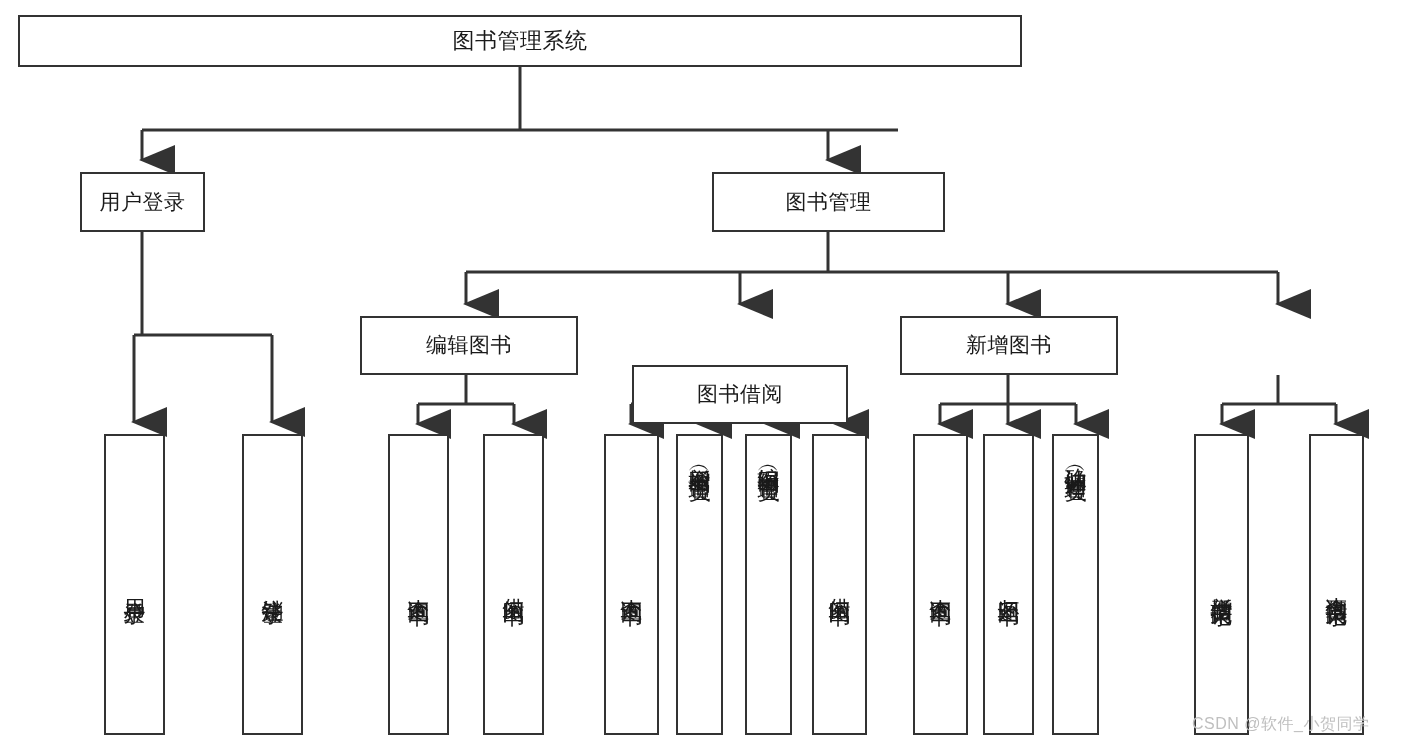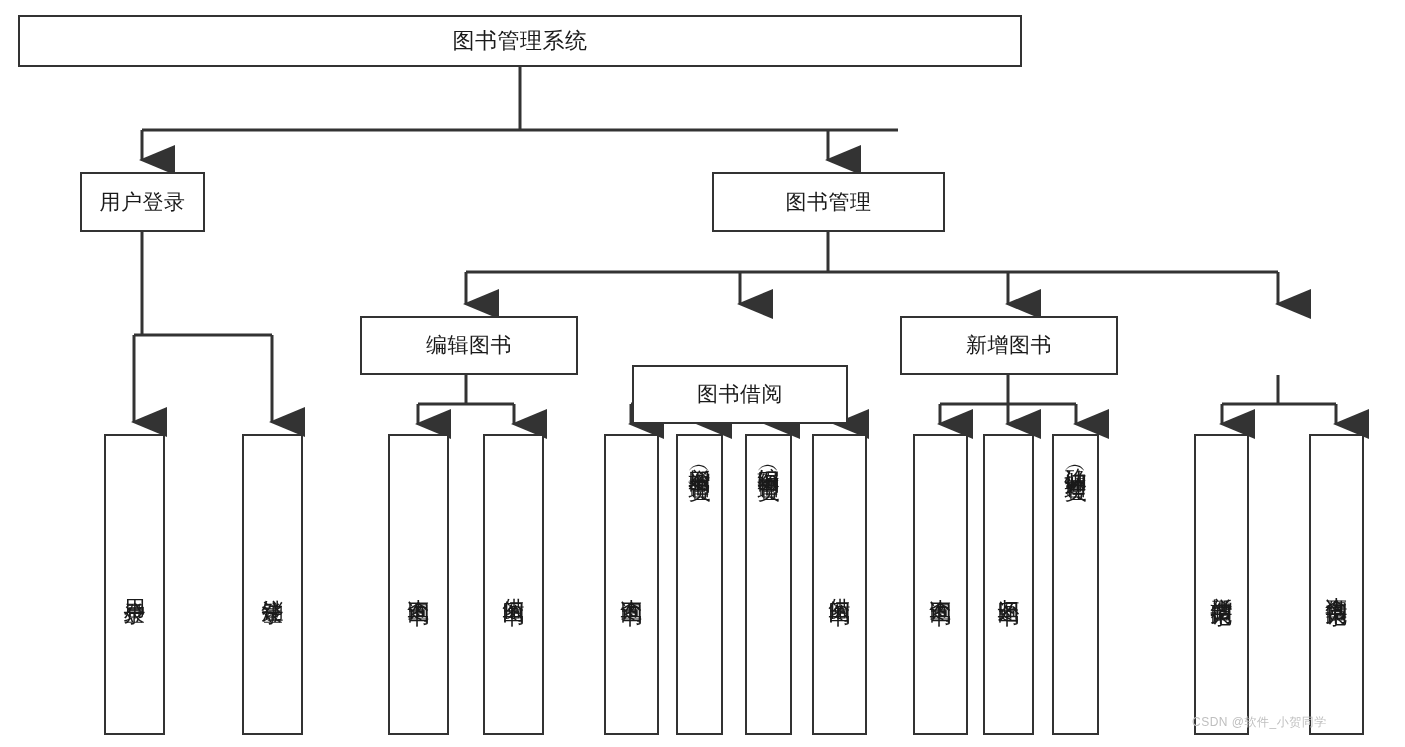--- a/index.html
+++ b/index.html
@@ -55,21 +55,21 @@
     letter-spacing:2px;
     white-space:nowrap;
   }
   .node.vert.mid{
     align-items:center;
     padding-top:0;
   }
   .watermark{
     position:absolute;
     color:#bfbfbf;
-    font-size:12px;
+    font-size:16px;
     white-space:nowrap;
     letter-spacing:0.5px;
     pointer-events:none;
   }
 </style>
 </head>
 <body>
 
 <div id="canvas">
 

